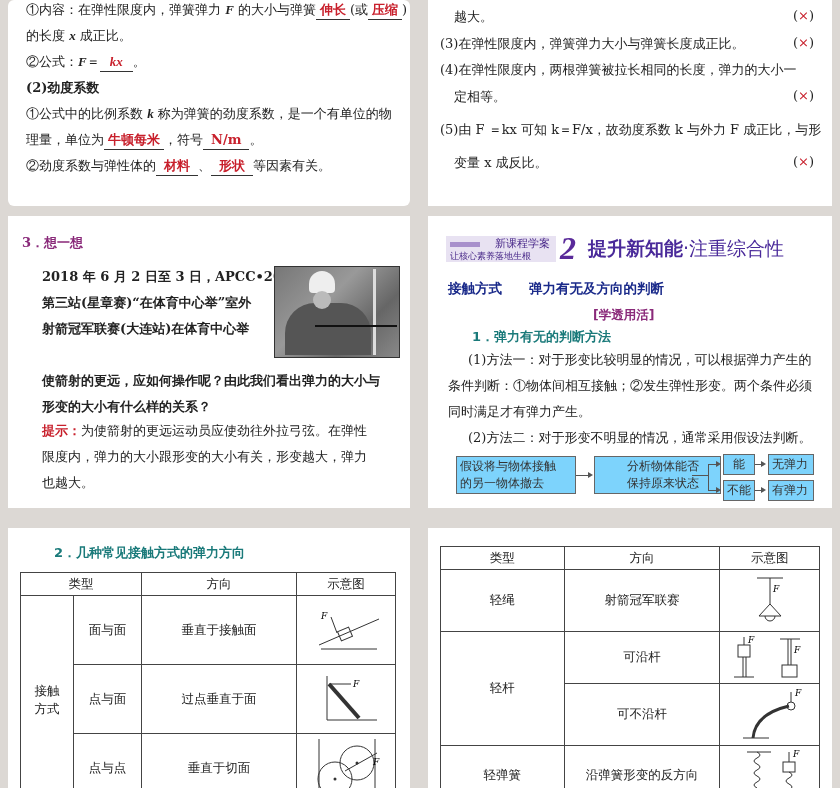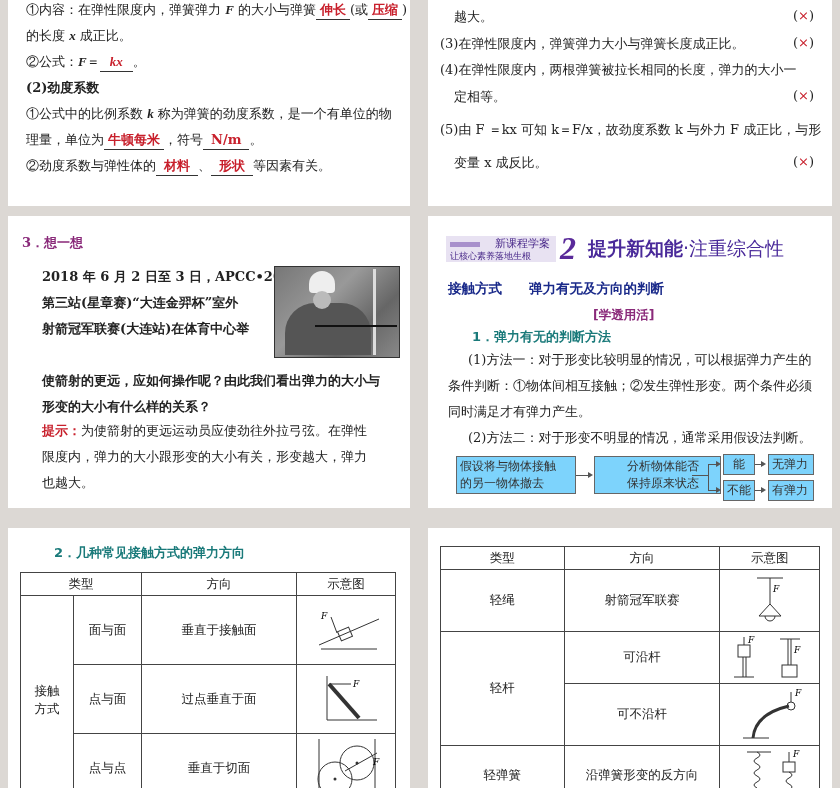--- a/index.html
+++ b/index.html
@@ -1,18 +1,18 @@
 <!DOCTYPE html>
 <html><head>
 <meta charset="utf-8">
 <style>
   html,body{margin:0;padding:0;}
   body{width:840px;height:788px;background:#dcd8d4;position:relative;overflow:hidden;font-family:"DejaVu Serif","Liberation Serif",serif;color:#222;}
   .panel{position:absolute;background:#fff;overflow:hidden;}
-  #p1{left:8px;top:0;width:402px;height:206px;}
+  #p1{left:8px;top:0;width:402px;height:206px;border-radius:6px;}
   #p2{left:428px;top:0;width:404px;height:206px;}
   #p3{left:8px;top:216px;width:402px;height:292px;}
   #p4{left:428px;top:216px;width:404px;height:292px;}
   #p5{left:8px;top:528px;width:402px;height:260px;}
   #p6{left:428px;top:528px;width:404px;height:260px;}
   .line{position:absolute;font-size:13px;white-space:nowrap;line-height:18px;}
   .red{color:#c8202c;}
   .ul{display:inline-block;border-bottom:1px solid #333;padding:0 4px;color:#c8202c;font-weight:bold;}
   .b{font-weight:bold;}
   .i{font-style:italic;font-weight:bold;font-family:"Liberation Serif",serif;}
@@ -78,21 +78,21 @@
   <div class="line" style="left:26px;top:88px;">定相等。</div>
   <div class="mark" style="top:88px;">(<span class="x">×</span>)</div>
   <div class="line" style="left:12px;top:121px;">(5)由 F ＝kx 可知 k＝F/x，故劲度系数 k 与外力 F 成正比，与形</div>
   <div class="line" style="left:26px;top:154px;">变量 x 成反比。</div>
   <div class="mark" style="top:154px;">(<span class="x">×</span>)</div>
 </div>
 
 <div class="panel" id="p3">
   <div class="line purple" style="left:14px;top:18px;">3．想一想</div>
   <div class="line b" style="left:34px;top:52px;">2018 年 6 月 2 日至 3 日，APCC•2018•</div>
-  <div class="line b" style="left:34px;top:78px;">第三站(星章赛)“大连金羿杯”室外</div>
+  <div class="line b" style="left:34px;top:78px;">第三站(星章赛)“在体育中心举”室外</div>
   <div class="line b" style="left:34px;top:104px;">射箭冠军联赛(大连站)在体育中心举</div>
   <div class="line b" style="left:34px;top:156px;">使箭射的更远，应如何操作呢？由此我们看出弹力的大小与</div>
   <div class="line b" style="left:34px;top:182px;">形变的大小有什么样的关系？</div>
   <div class="line" style="left:34px;top:206px;"><span class="red b">提示：</span><span>为使箭射的更远运动员应使劲往外拉弓弦。在弹性</span></div>
   <div class="line" style="left:34px;top:232px;">限度内，弹力的大小跟形变的大小有关，形变越大，弹力</div>
   <div class="line" style="left:34px;top:258px;">也越大。</div>
   <div class="photo">
     <div class="body"></div>
     <div class="helmet"></div>
     <div class="face"></div>

